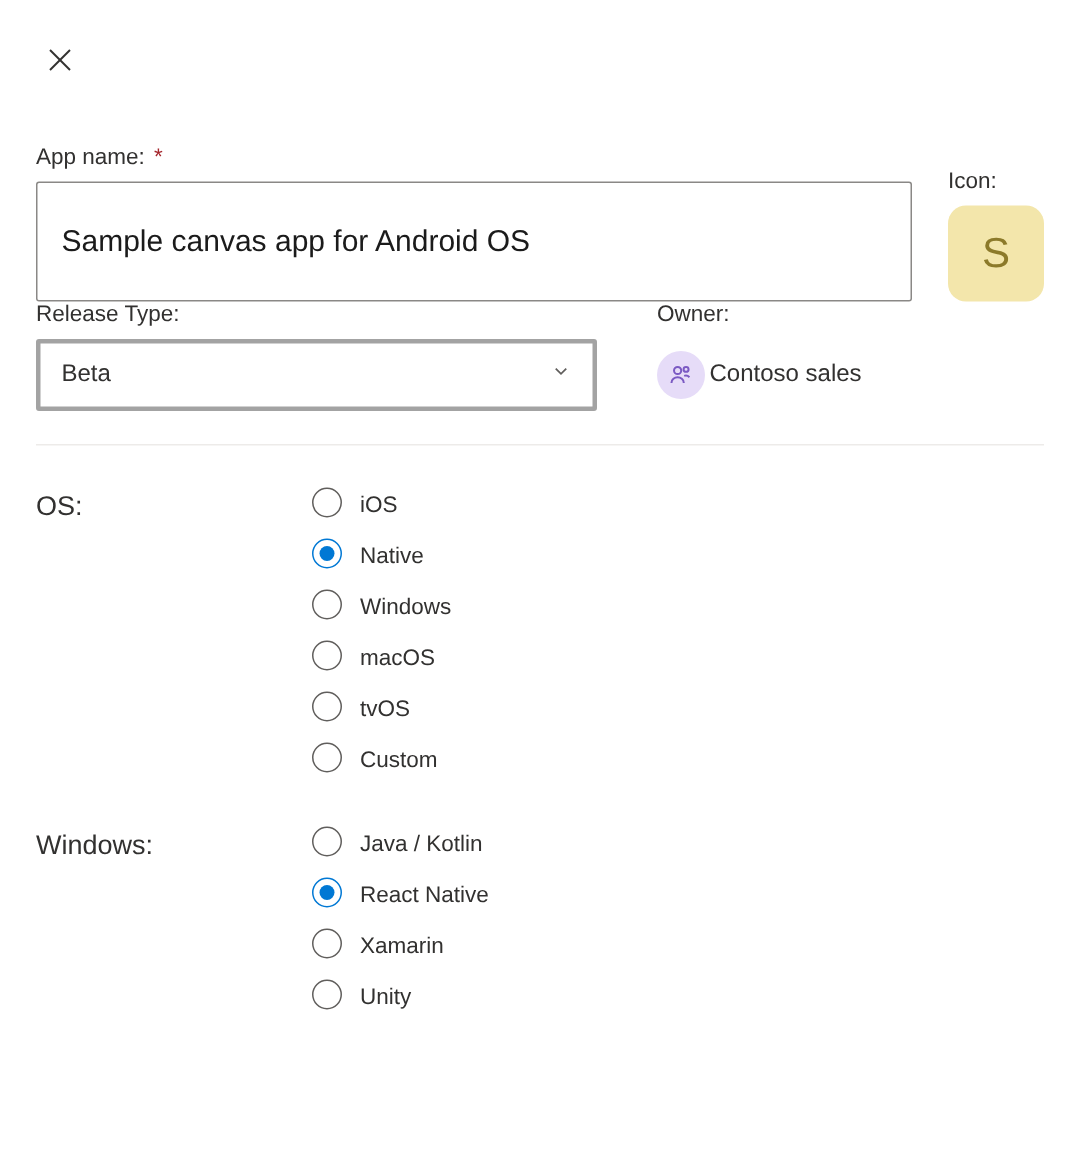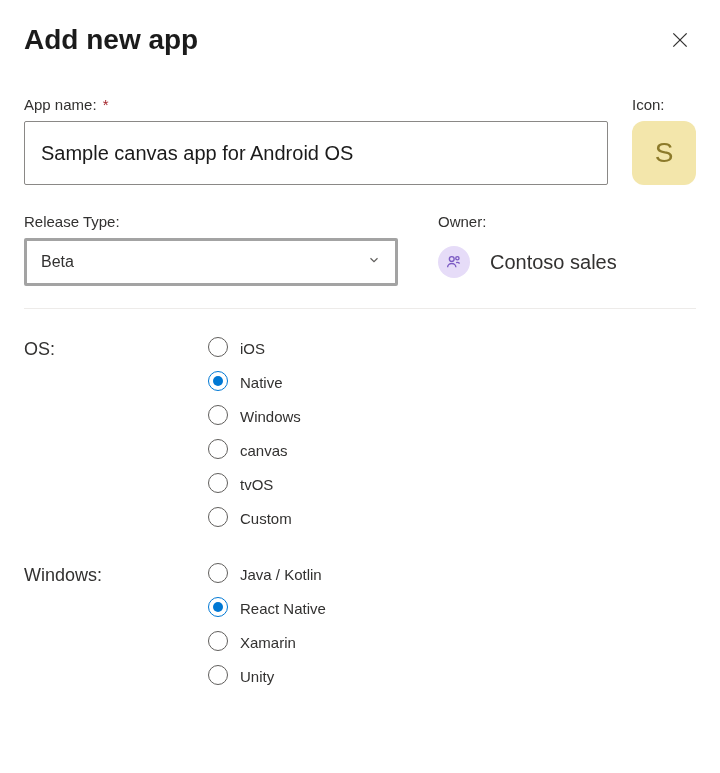--- a/index.html
+++ b/index.html
@@ -32,32 +32,31 @@
       border: none;
       cursor: pointer;
       color: #323130;
     }
     .close-btn svg { width: 20px; height: 20px; }
 
     .top-row {
       display: flex;
       gap: 24px;
       align-items: flex-end;
-      margin-bottom: 28px;
     }
     .field-col { display: flex; flex-direction: column; }
     .field-col.grow { flex: 1; }
     .field-label {
       font-size: 15px;
       color: #323130;
       margin-bottom: 8px;
     }
     .required { color: #a4262c; margin-left: 2px; }
     .text-input {
-      height: 64px;
+      height: 80px;
       border: 1px solid #8a8886;
       border-radius: 2px;
       padding: 0 16px;
       font-size: 20px;
       font-family: inherit;
       color: #1b1b1b;
       outline: none;
       width: 100%;
     }
     .icon-tile {
@@ -95,23 +94,23 @@
     .select-wrap .chev {
       position: absolute;
       right: 14px;
       top: 50%;
       transform: translateY(-50%);
       color: #605e5c;
     }
     .owner-display {
       display: flex;
       align-items: center;
-      gap: 20px;
+      gap: 3px;
       height: 48px;
-      font-size: 20px;
+      font-size: 16px;
     }
     .owner-avatar {
       width: 32px;
       height: 32px;
       border-radius: 50%;
       background: #e6dcf8;
       display: flex;
       align-items: center;
       justify-content: center;
       color: #7b5ac3;
@@ -164,21 +163,20 @@
       background: #0078d4;
       border-radius: 50%;
       display: none;
     }
     .radio-item.selected .radio-dot { display: block; }
   </style>
 </head>
 <body>
 
 <div class="header-row">
-  <h1 class="dialog-title">Add new app</h1>
   <button class="close-btn">
     <svg viewBox="0 0 24 24" fill="none" stroke="currentColor" stroke-width="1.5">
       <line x1="4" y1="4" x2="20" y2="20"></line>
         <line x1="20" y1="4" x2="4" y2="20"></line>
     </svg>
   </button>
 </div>
 
 <div class="top-row">
   <div class="field-col grow">
@@ -238,21 +236,21 @@
           <span class="radio-dot"></span>
         </span>
         <span>Native</span>
       </div>
       <div class="radio-item">
         <span class="radio-circle"></span>
         <span>Windows</span>
       </div>
       <div class="radio-item">
         <span class="radio-circle"></span>
-        <span>canvas</span>
+        <span>macOS</span>
       </div>
       <div class="radio-item">
         <span class="radio-circle"></span>
         <span>tvOS</span>
       </div>
       <div class="radio-item">
         <span class="radio-circle"></span>
         <span>Custom</span>
       </div>
     </div>

